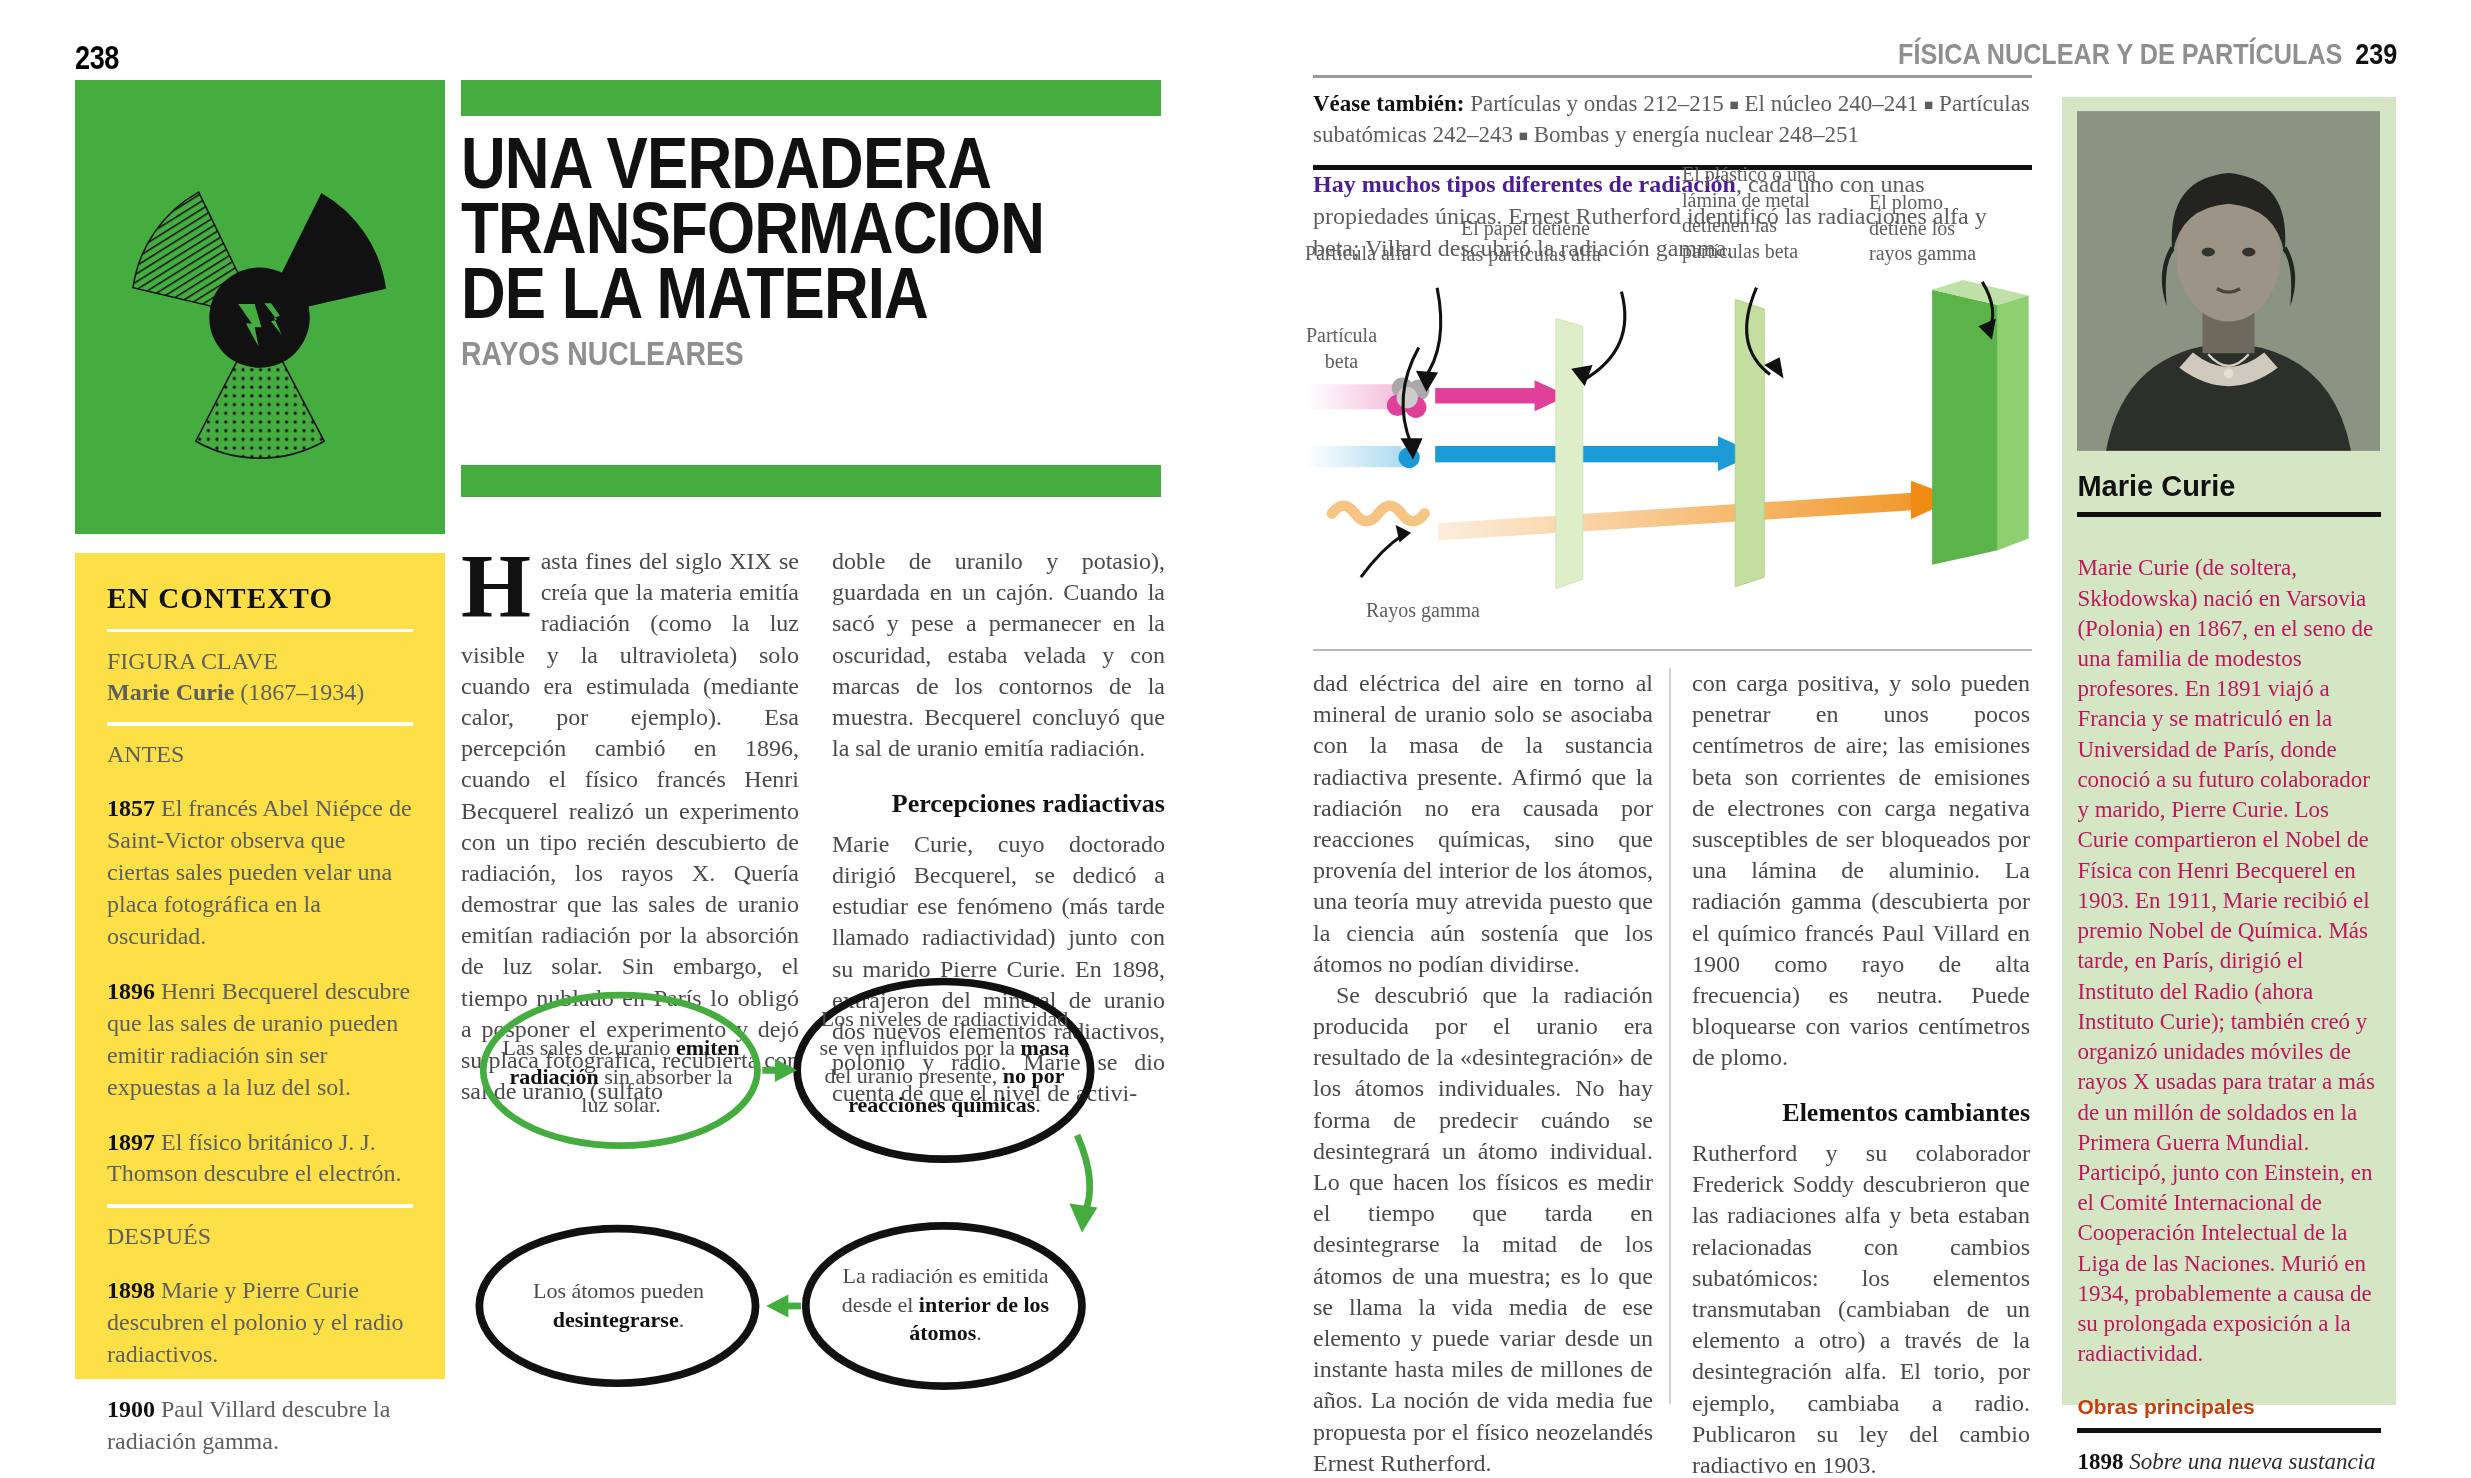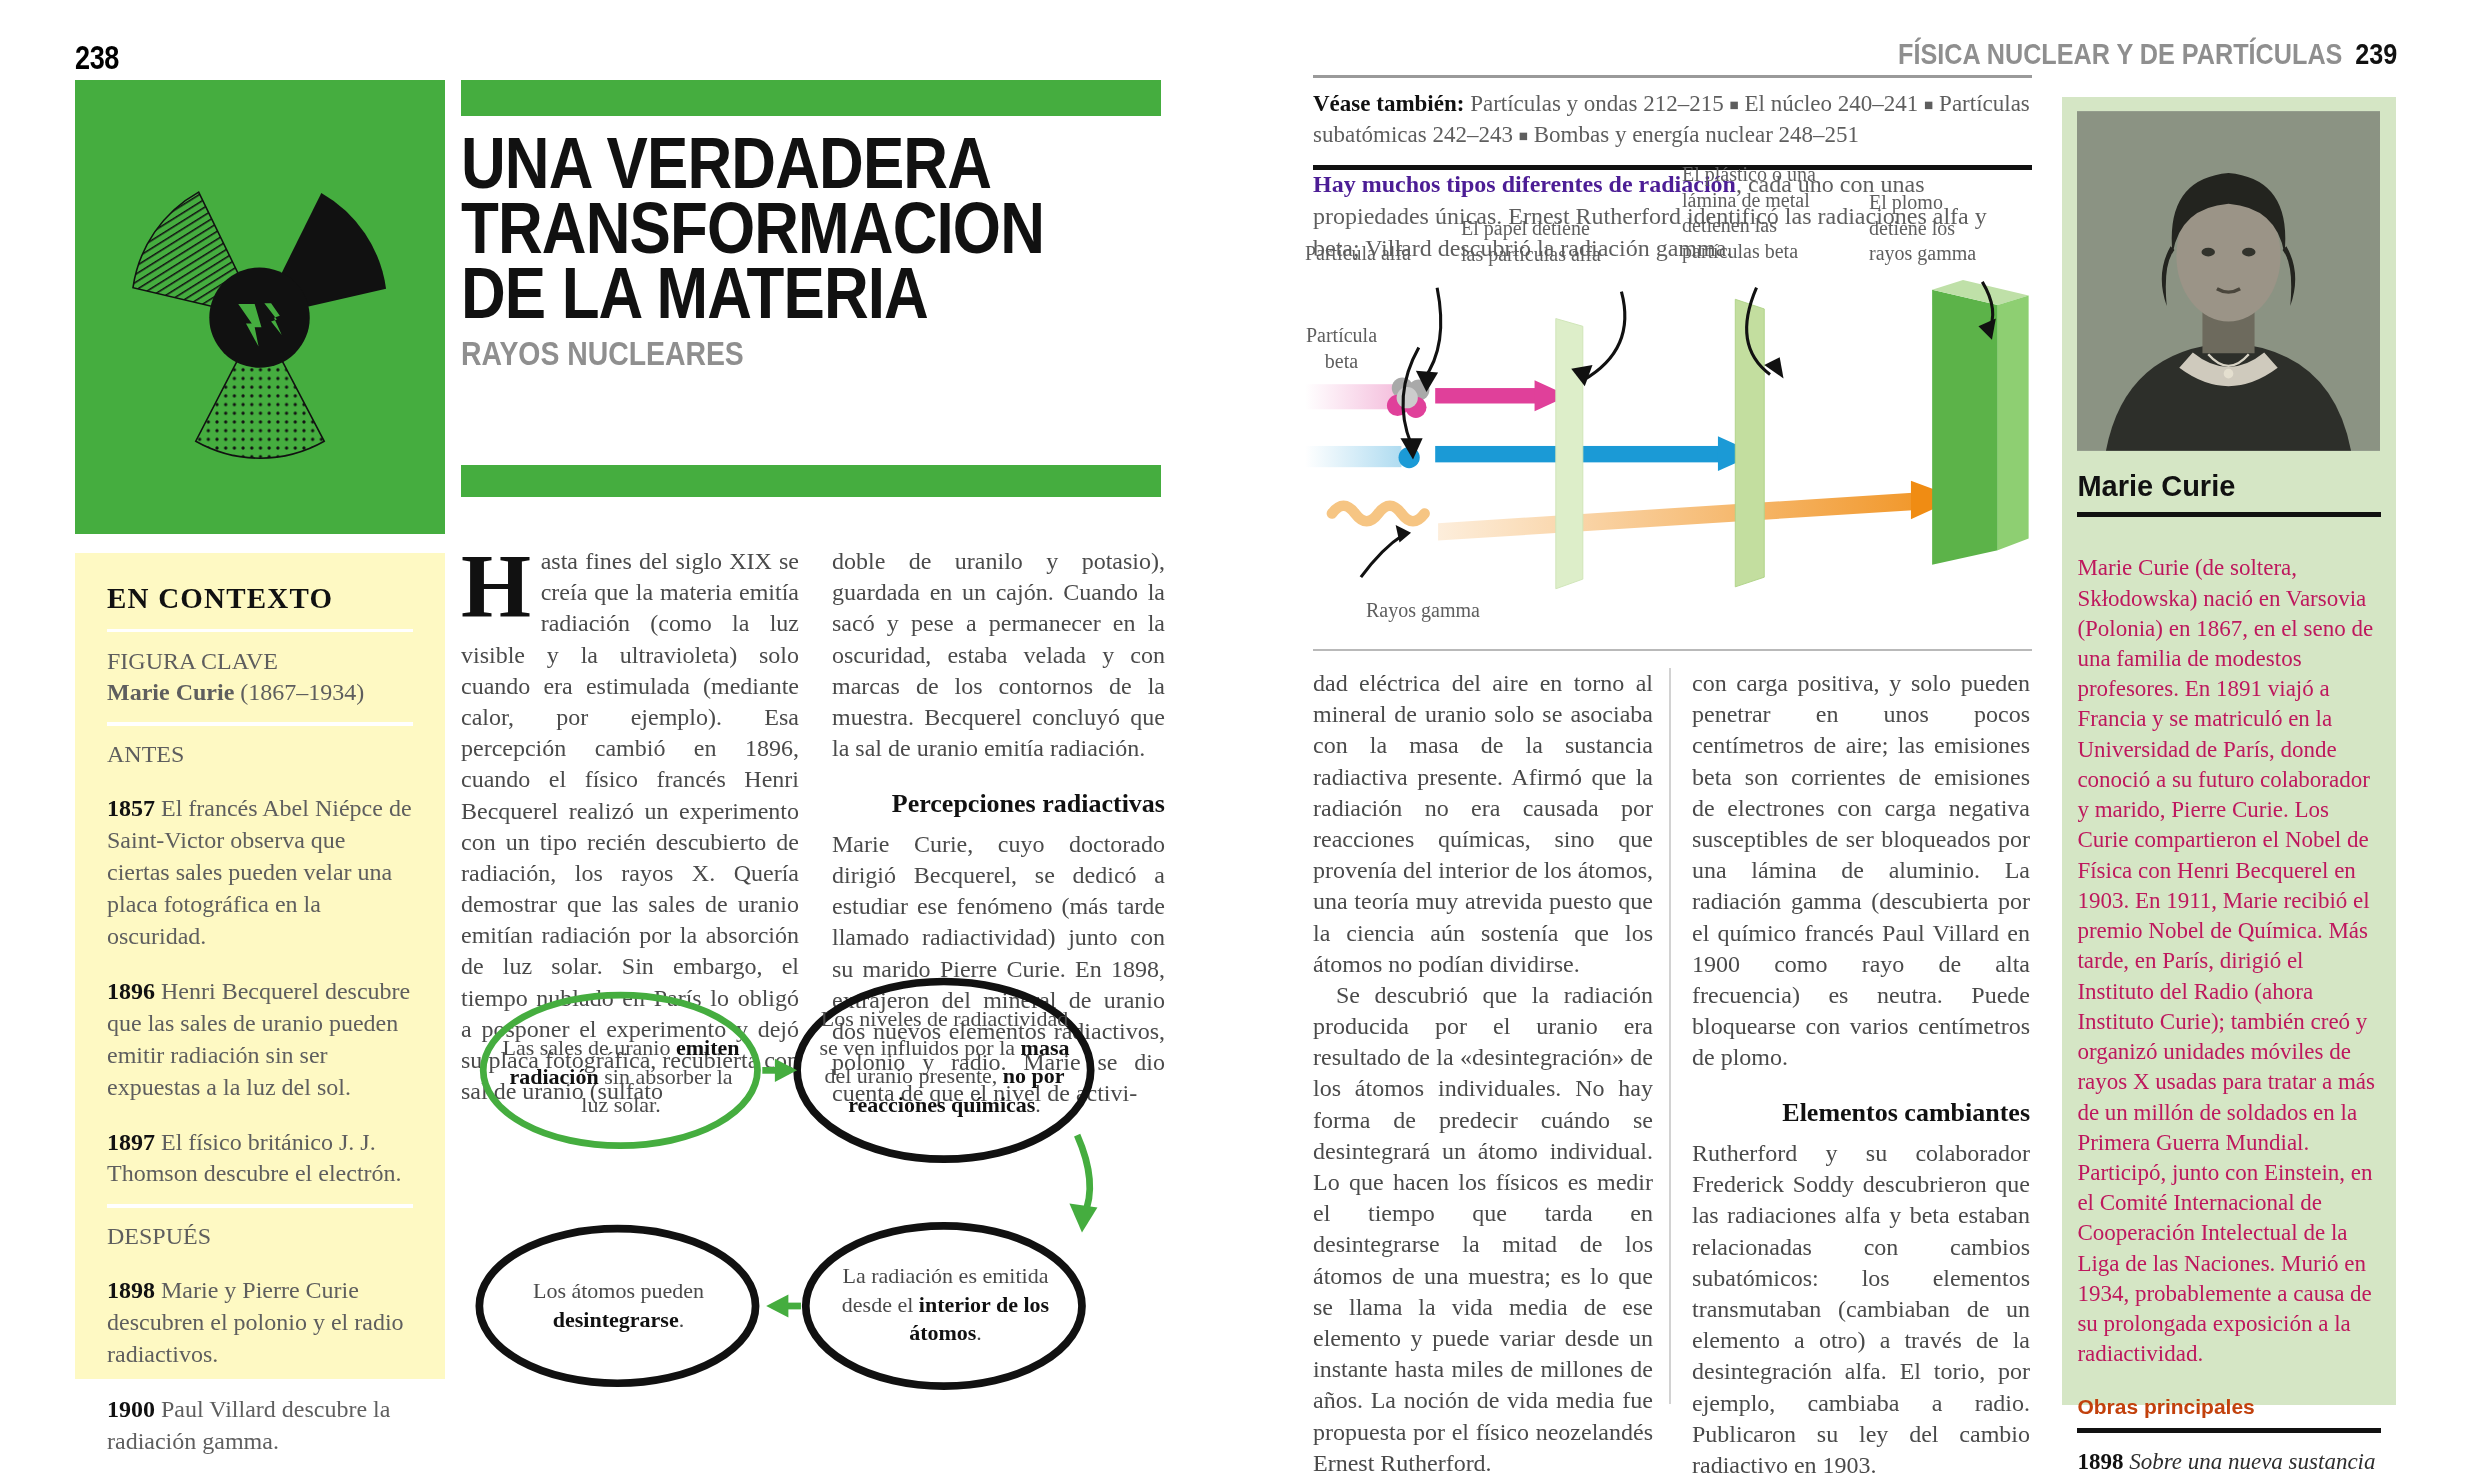--- a/index.html
+++ b/index.html
@@ -44,21 +44,21 @@
     margin-top: 9.7px;
     transform: scaleX(0.86); transform-origin:left top; width:811px;
   }
   .green-bar-bottom {
     position:absolute; left:461px; top:465px; width:700px; height:32px; background:#45ad3f;
   }
 
   
   .context-box {
     position:absolute; left:75px; top:553px; width:370px; height:826px;
-    background:#fef9c3; padding: 29px 32px 19.3px 32px;
+    background:#fde047; padding: 29px 32px 19.3px 32px;
   }
   .context-head {
     font-family:"Liberation Serif", serif; font-weight:bold;
     font-size:29px; letter-spacing:1.2px; color:#111;
   }
   .ctx-rule { height:3.9px; background:#ffffff; margin:13.5px 0 13.5px 0; }
   .ctx-label { font-size:24px; color:#5e5e5e; line-height:1.3; }
   .ctx-entry { font-size:24px; color:#5e5e5e; line-height:1.33; margin-top:23px; }
   .ctx-entry:first-of-type { margin-top:0; }
   .ctx-entry b, .ctx-label b { color:#111; font-weight:bold; }

